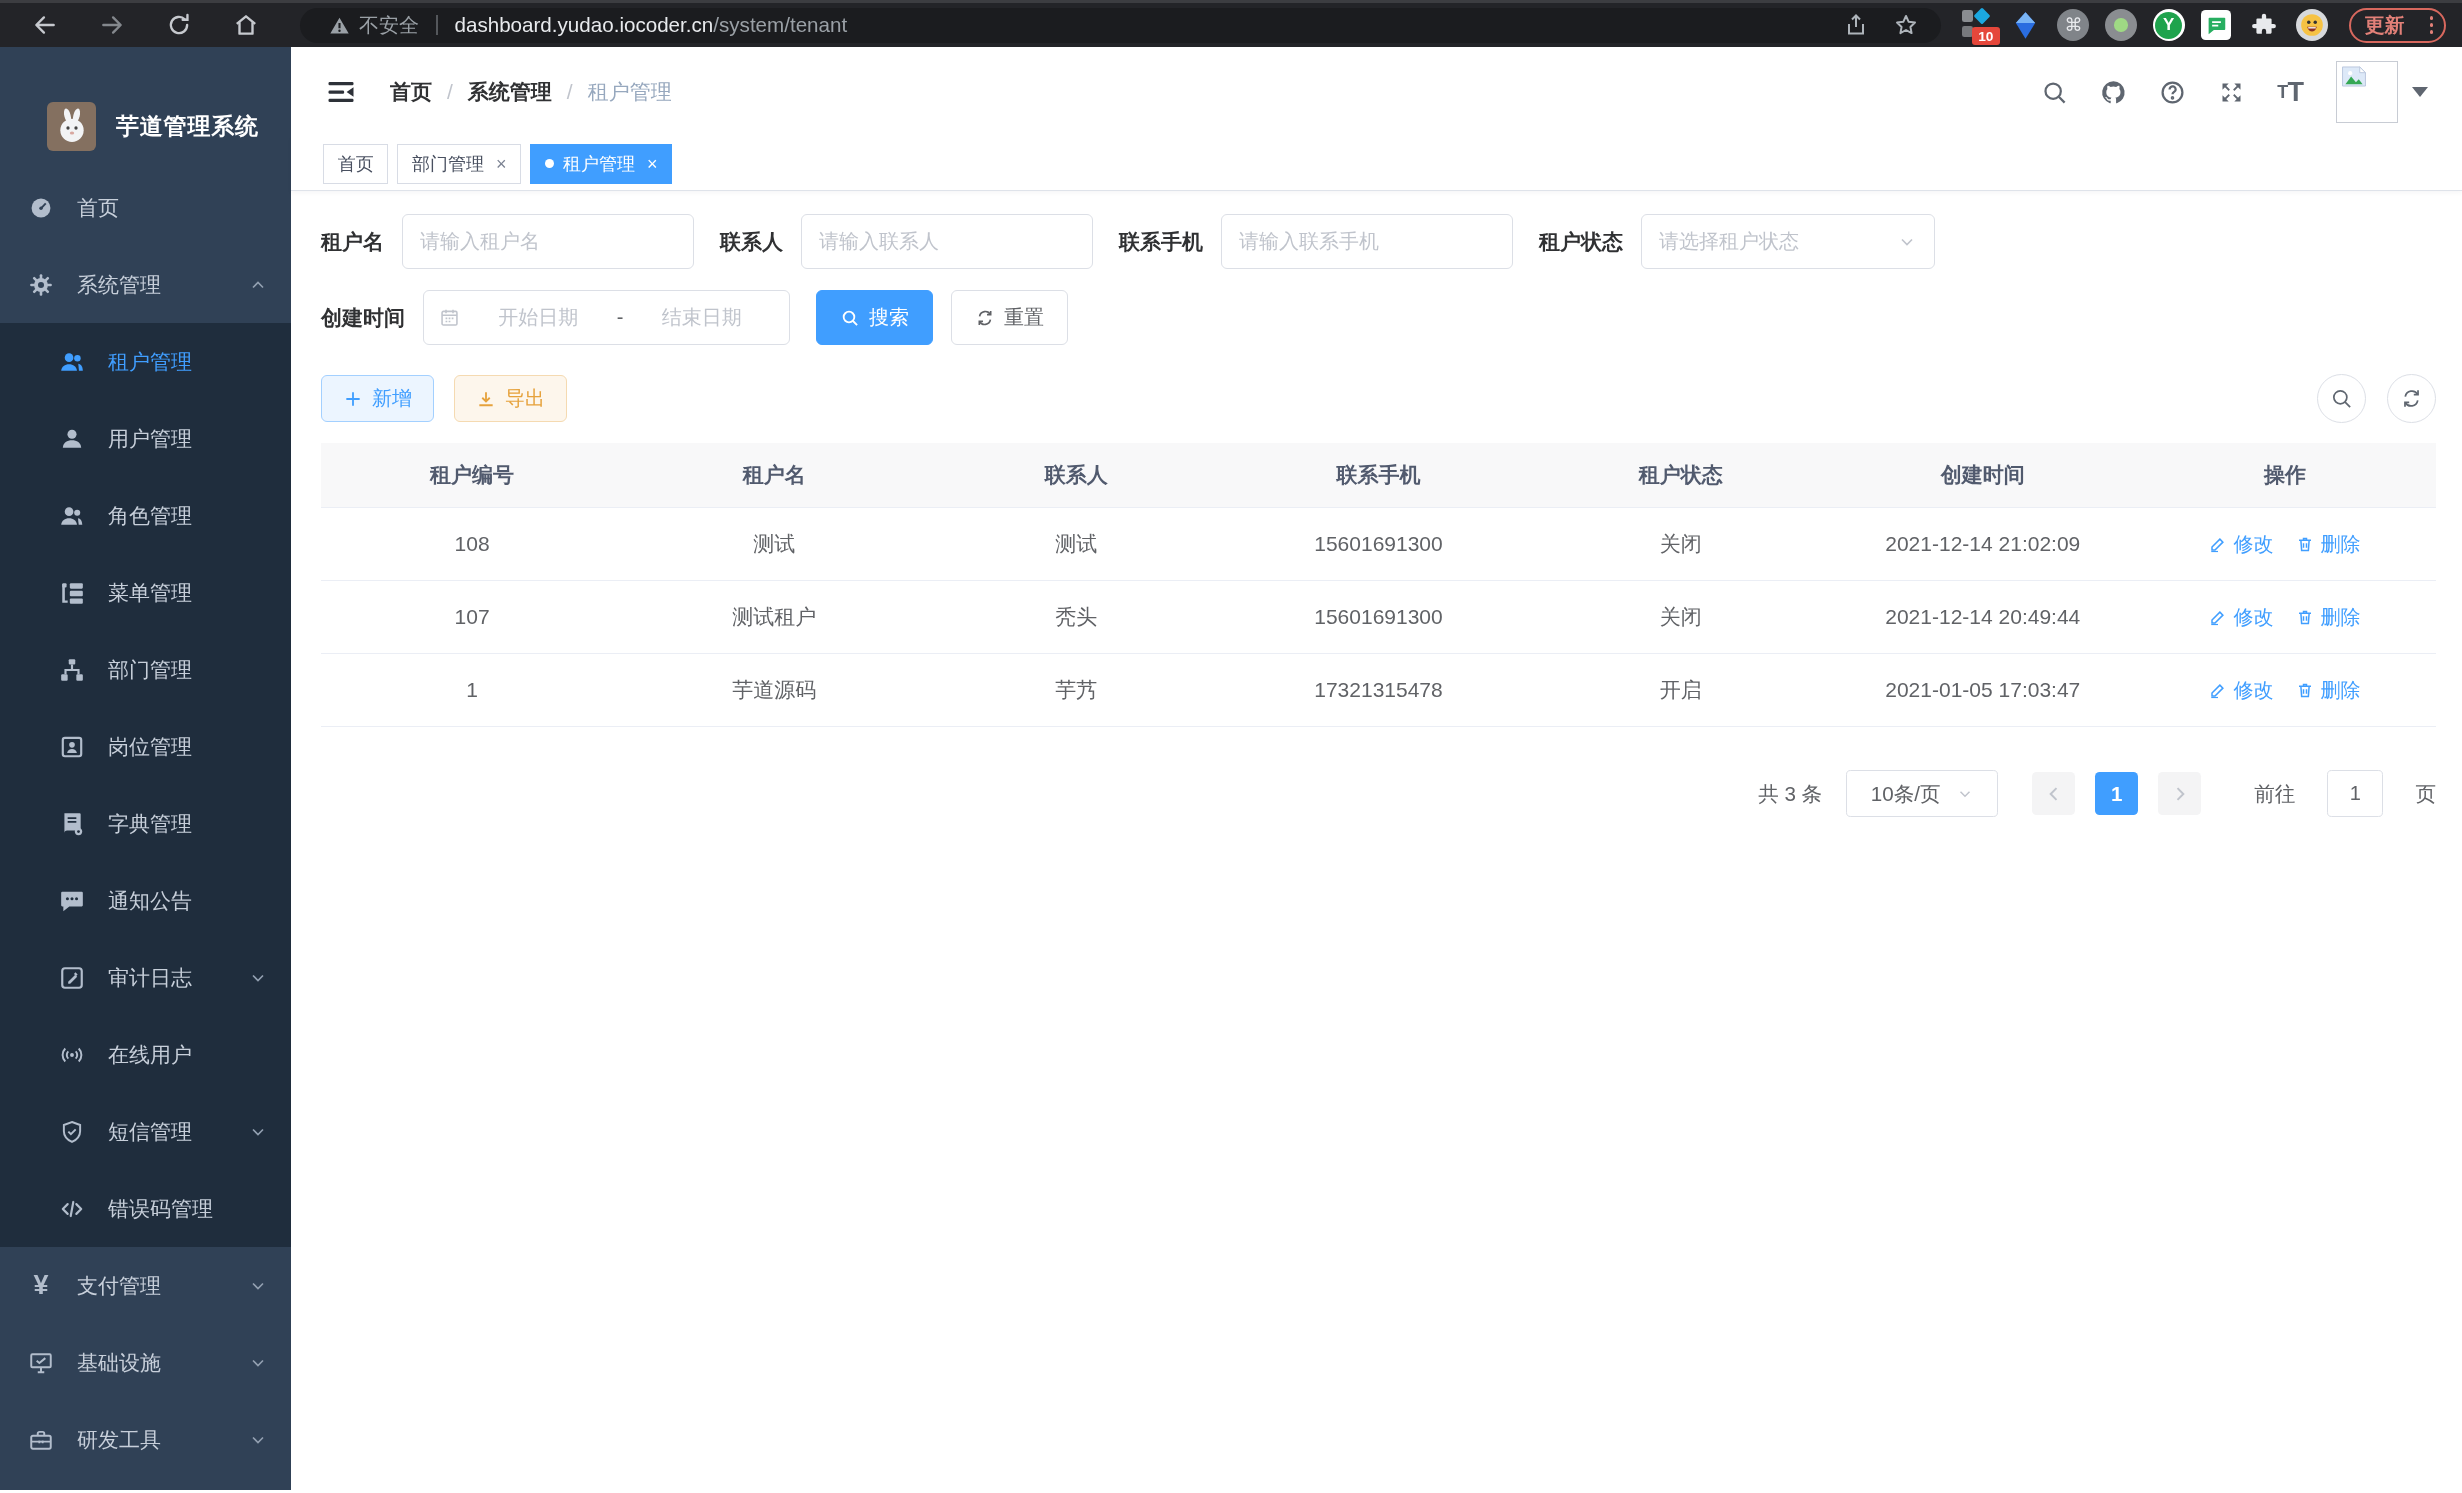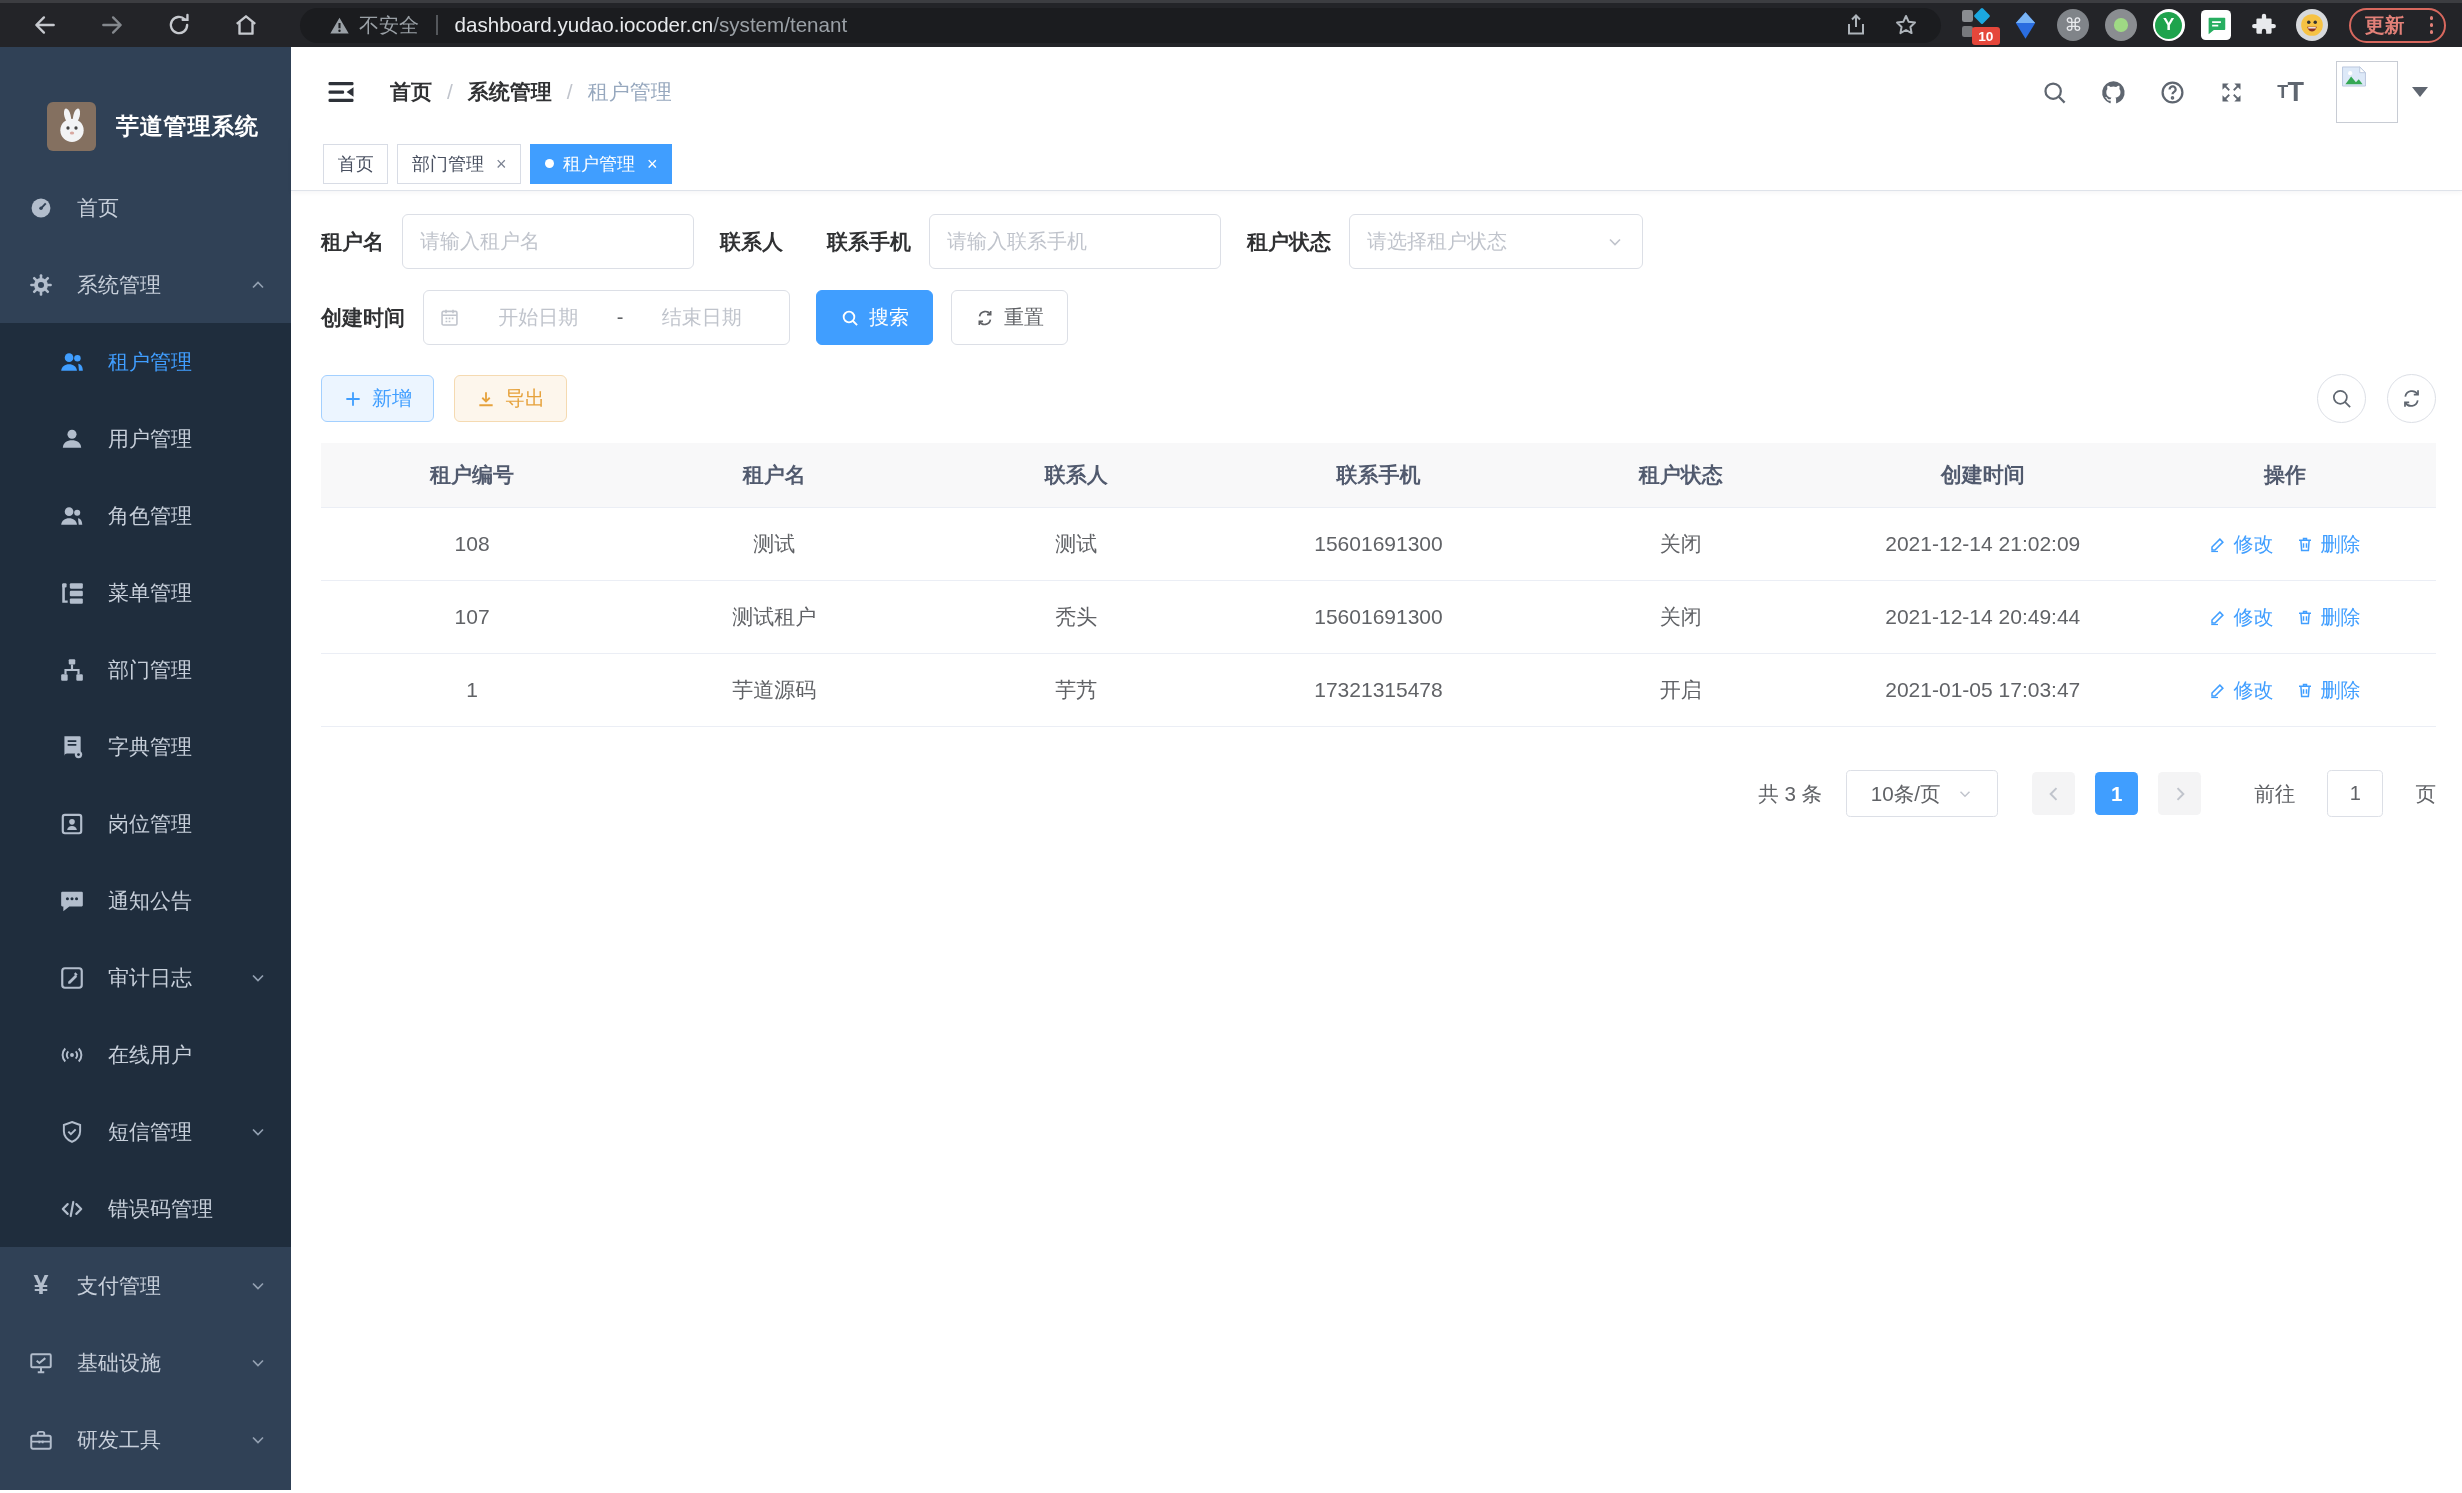--- a/index.html
+++ b/index.html
@@ -333,38 +333,38 @@
                   <rect x="9" y="2" width="6" height="5" rx="1"></rect>
                   <rect x="2" y="16" width="6" height="6" rx="1"></rect>
                   <rect x="16" y="16" width="6" height="6" rx="1"></rect>
                   <path d="M11 7h2v4h6v5h-2v-3H7v3H5v-5h6z"></path>
                 </svg>
             </span>
             <span>部门管理</span>
           </div>
           <div class="mi">
             <span class="ic">
+              <svg viewBox="0 0 24 24">
+                  <rect x="3.5" y="3.5" width="17" height="17" rx="2" fill="none" stroke="currentColor" stroke-width="2"></rect>
+                  <circle cx="12" cy="10" r="2.6" fill="currentColor"></circle>
+                  <path d="M7.5 17.5c.4-2.4 2.2-3.6 4.5-3.6s4.1 1.2 4.5 3.6z" fill="currentColor"></path>
+                </svg>
+            </span>
+            <span>岗位管理</span>
+          </div>
+          <div class="mi">
+            <span class="ic">
               <svg viewBox="0 0 24 24" fill="currentColor">
                   <path d="M5 2h14a1 1 0 011 1v14a1 1 0 01-1 1H7.5A2.5 2.5 0 005 20.5z"></path>
                   <path d="M8 6.5h8M8 10h8" stroke="#1f2d3d" stroke-width="1.6"></path>
                   <circle cx="18" cy="19" r="3.4"></circle>
                   <circle cx="18" cy="19" r="1.3" fill="#1f2d3d"></circle>
                 </svg>
             </span>
             <span>字典管理</span>
-          </div>
-          <div class="mi">
-            <span class="ic">
-              <svg viewBox="0 0 24 24">
-                  <rect x="3.5" y="3.5" width="17" height="17" rx="2" fill="none" stroke="currentColor" stroke-width="2"></rect>
-                  <circle cx="12" cy="10" r="2.6" fill="currentColor"></circle>
-                  <path d="M7.5 17.5c.4-2.4 2.2-3.6 4.5-3.6s4.1 1.2 4.5 3.6z" fill="currentColor"></path>
-                </svg>
-            </span>
-            <span>岗位管理</span>
           </div>
           <div class="mi">
             <span class="ic">
               <svg viewBox="0 0 24 24" fill="currentColor">
                   <path d="M3 3.5h18a1 1 0 011 1V16a1 1 0 01-1 1H9.5L4 21.5V17H3a1 1 0 01-1-1V4.5a1 1 0 011-1z"></path>
                   <circle cx="7.8" cy="10" r="1.4" fill="#1f2d3d"></circle>
                   <circle cx="12" cy="10" r="1.4" fill="#1f2d3d"></circle>
                   <circle cx="16.2" cy="10" r="1.4" fill="#1f2d3d"></circle>
                 </svg>
             </span>
@@ -534,20 +534,21 @@
 
       <div class="content">
 
         <div class="frow">
           <div class="fgroup">
             <span class="flabel">租户名</span>
             <input class="tin w384" placeholder="请输入租户名" style="">
           </div>
           <div class="fgroup">
             <span class="flabel">联系人</span>
+            <input class="tin w384" placeholder="请输入联系人" style="">
           </div>
           <div class="fgroup">
             <span class="flabel">联系手机</span>
             <input class="tin w384" placeholder="请输入联系手机" style="">
           </div>
           <div class="fgroup" style="margin-right:0;">
             <span class="flabel">租户状态</span>
             <div class="fselect">
               <span>请选择租户状态</span>
               <svg viewBox="0 0 24 24" fill="none" stroke="currentColor" stroke-width="2">

